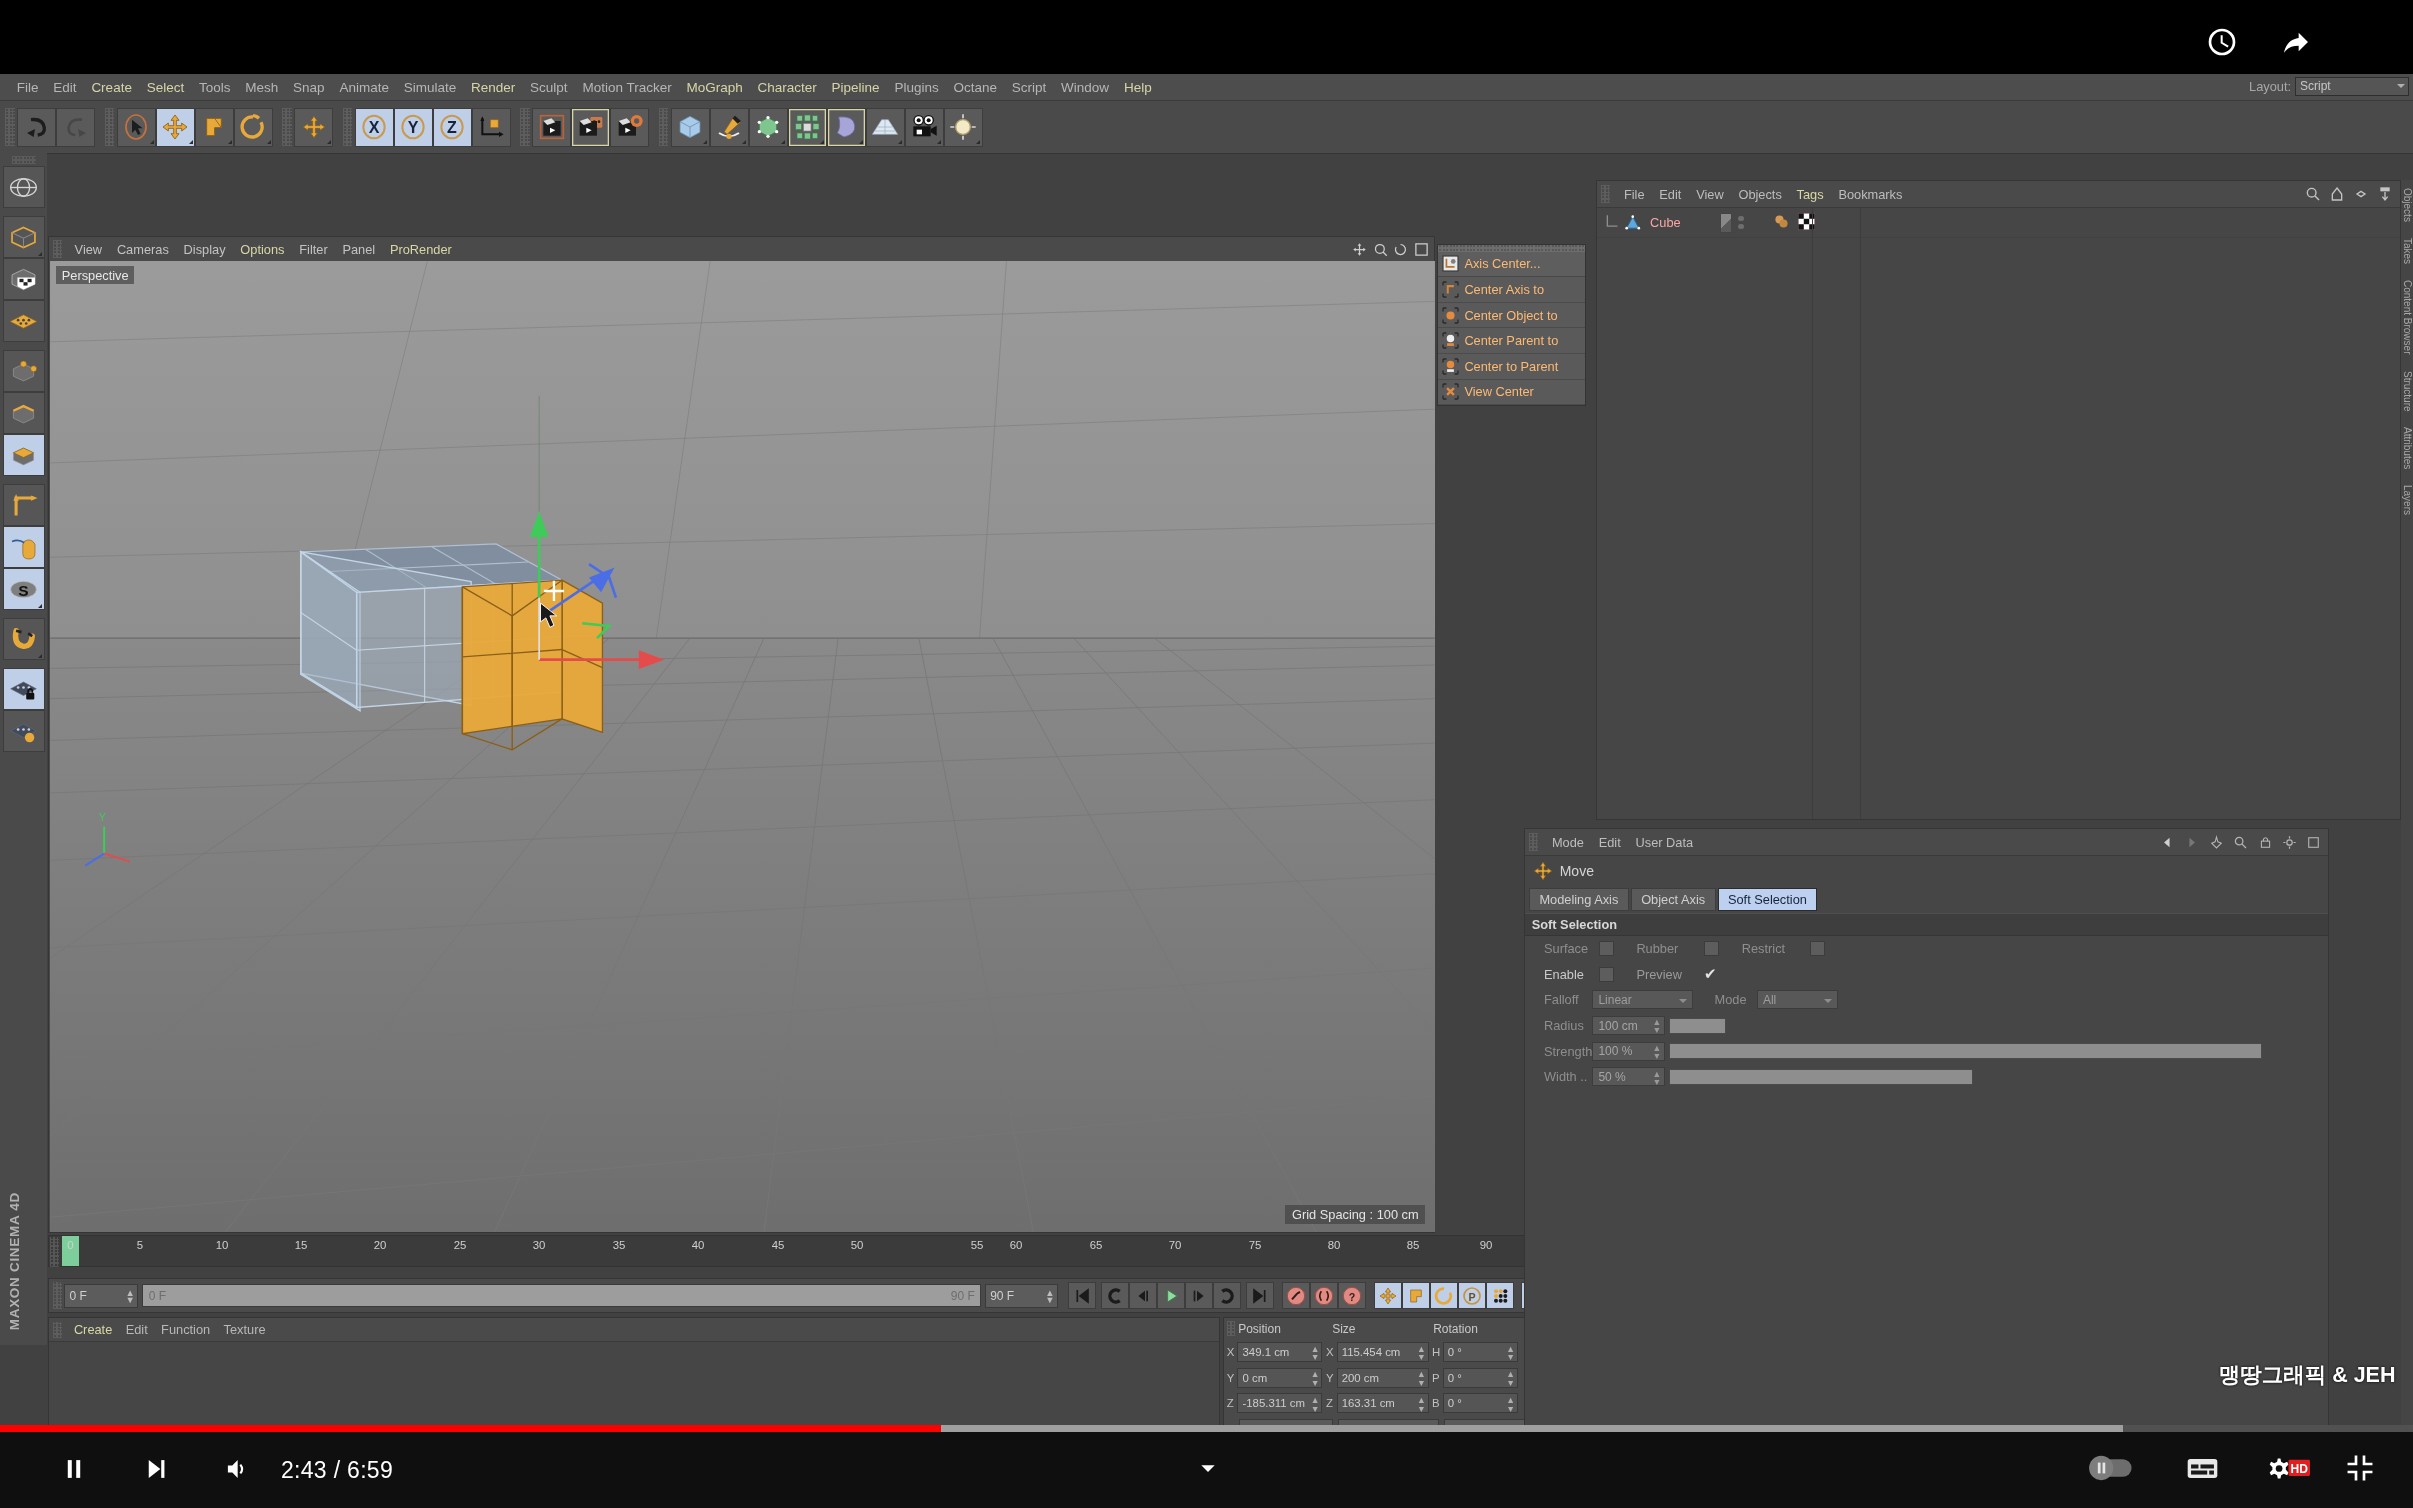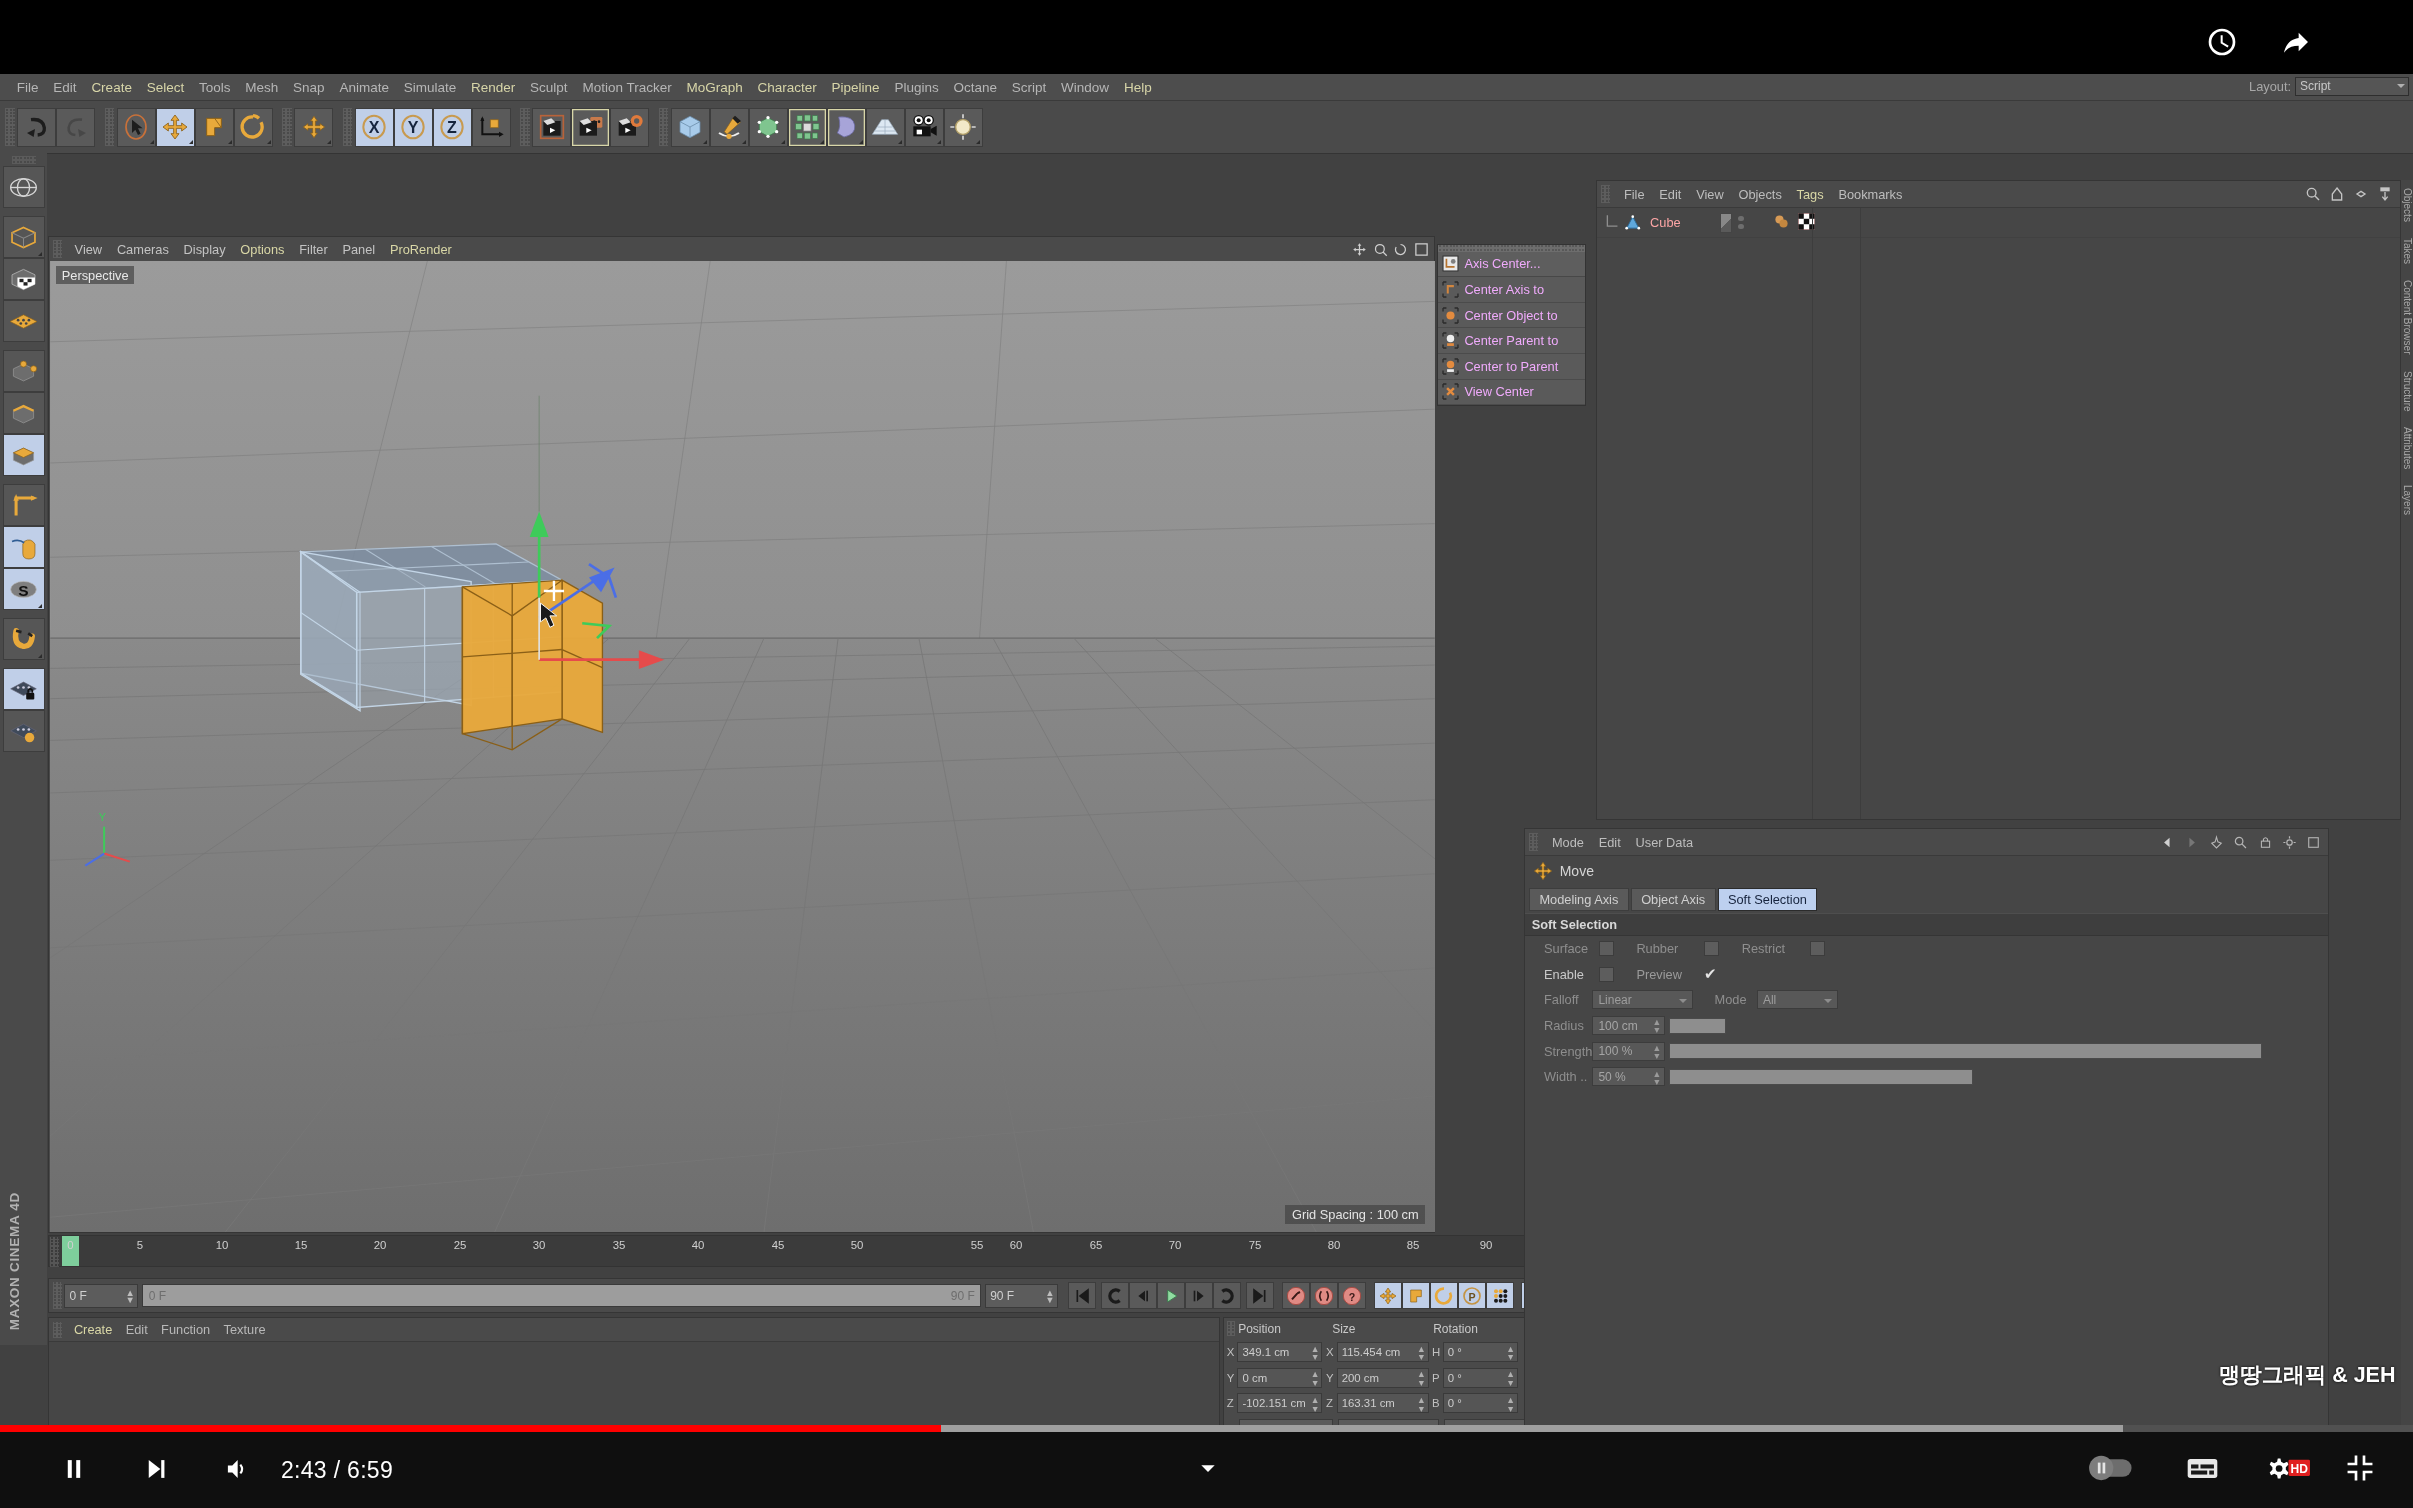--- a/index.html
+++ b/index.html
@@ -130,21 +130,21 @@
     background:#585858; border:0.7px solid #333; z-index:40;
   }
   .ap-grip { height:6.7px; background:
       repeating-linear-gradient(90deg,#7b7b7b 0 1.3px,transparent 1.3px 3.4px),
       repeating-linear-gradient(0deg,#7b7b7b 0 1.3px,transparent 1.3px 3.4px); opacity:.6;}
   .ap-row { display:flex; align-items:center; height:25.6px; padding-left:2.7px;
      border-bottom:0.7px solid #4b4b4b; background:#5a5a5a; }
   .ap-row.head { background:#5e5e5e; border-bottom:1.3px solid #484848; }
   .ap-ico { width:19px; height:19px; margin-right:4.7px; flex:0 0 19px; }
   .ap-ico svg { width:19px; height:19px; }
-  .ap-txt { font-size:12.8px; color:#f0abfc; white-space:nowrap; }
+  .ap-txt { font-size:12.8px; color:#fdba74; white-space:nowrap; }
 
   
   .timeline {
     position:absolute; left:48px; top:1161px; width:1502px; height:32px;
     background:#3b3b3b; border:0.7px solid #333; display:flex; align-items:flex-start;
   }
   .tl-grip { width:8.8px; height:30px; margin:1.3px 2.7px 0 1.3px;
     background: repeating-linear-gradient(0deg,#6d6d6d 0 1.3px,transparent 1.3px 3.4px),
       repeating-linear-gradient(90deg,#6d6d6d 0 1.3px,transparent 1.3px 3.4px); opacity:.55;}
   .tl-track { position:relative; flex:1; height:31px; }
@@ -1055,21 +1055,21 @@
           </span>
         <span class="co-lbl">P</span>
         <span class="co-fld" style="width:75px">
             <span>0 °</span>
             <span class="sp">▲<br>▼</span>
           </span>
       </div>
       <div class="co-row">
         <span class="co-lbl">Z</span>
         <span class="co-fld" style="width:85px">
-            <span>-102.151 cm</span>
+            <span>-185.311 cm</span>
             <span class="sp">▲<br>▼</span>
           </span>
         <span class="co-lbl">Z</span>
         <span class="co-fld" style="width:92px">
             <span>163.31 cm</span>
             <span class="sp">▲<br>▼</span>
           </span>
         <span class="co-lbl">B</span>
         <span class="co-fld" style="width:75px">
             <span>0 °</span>

